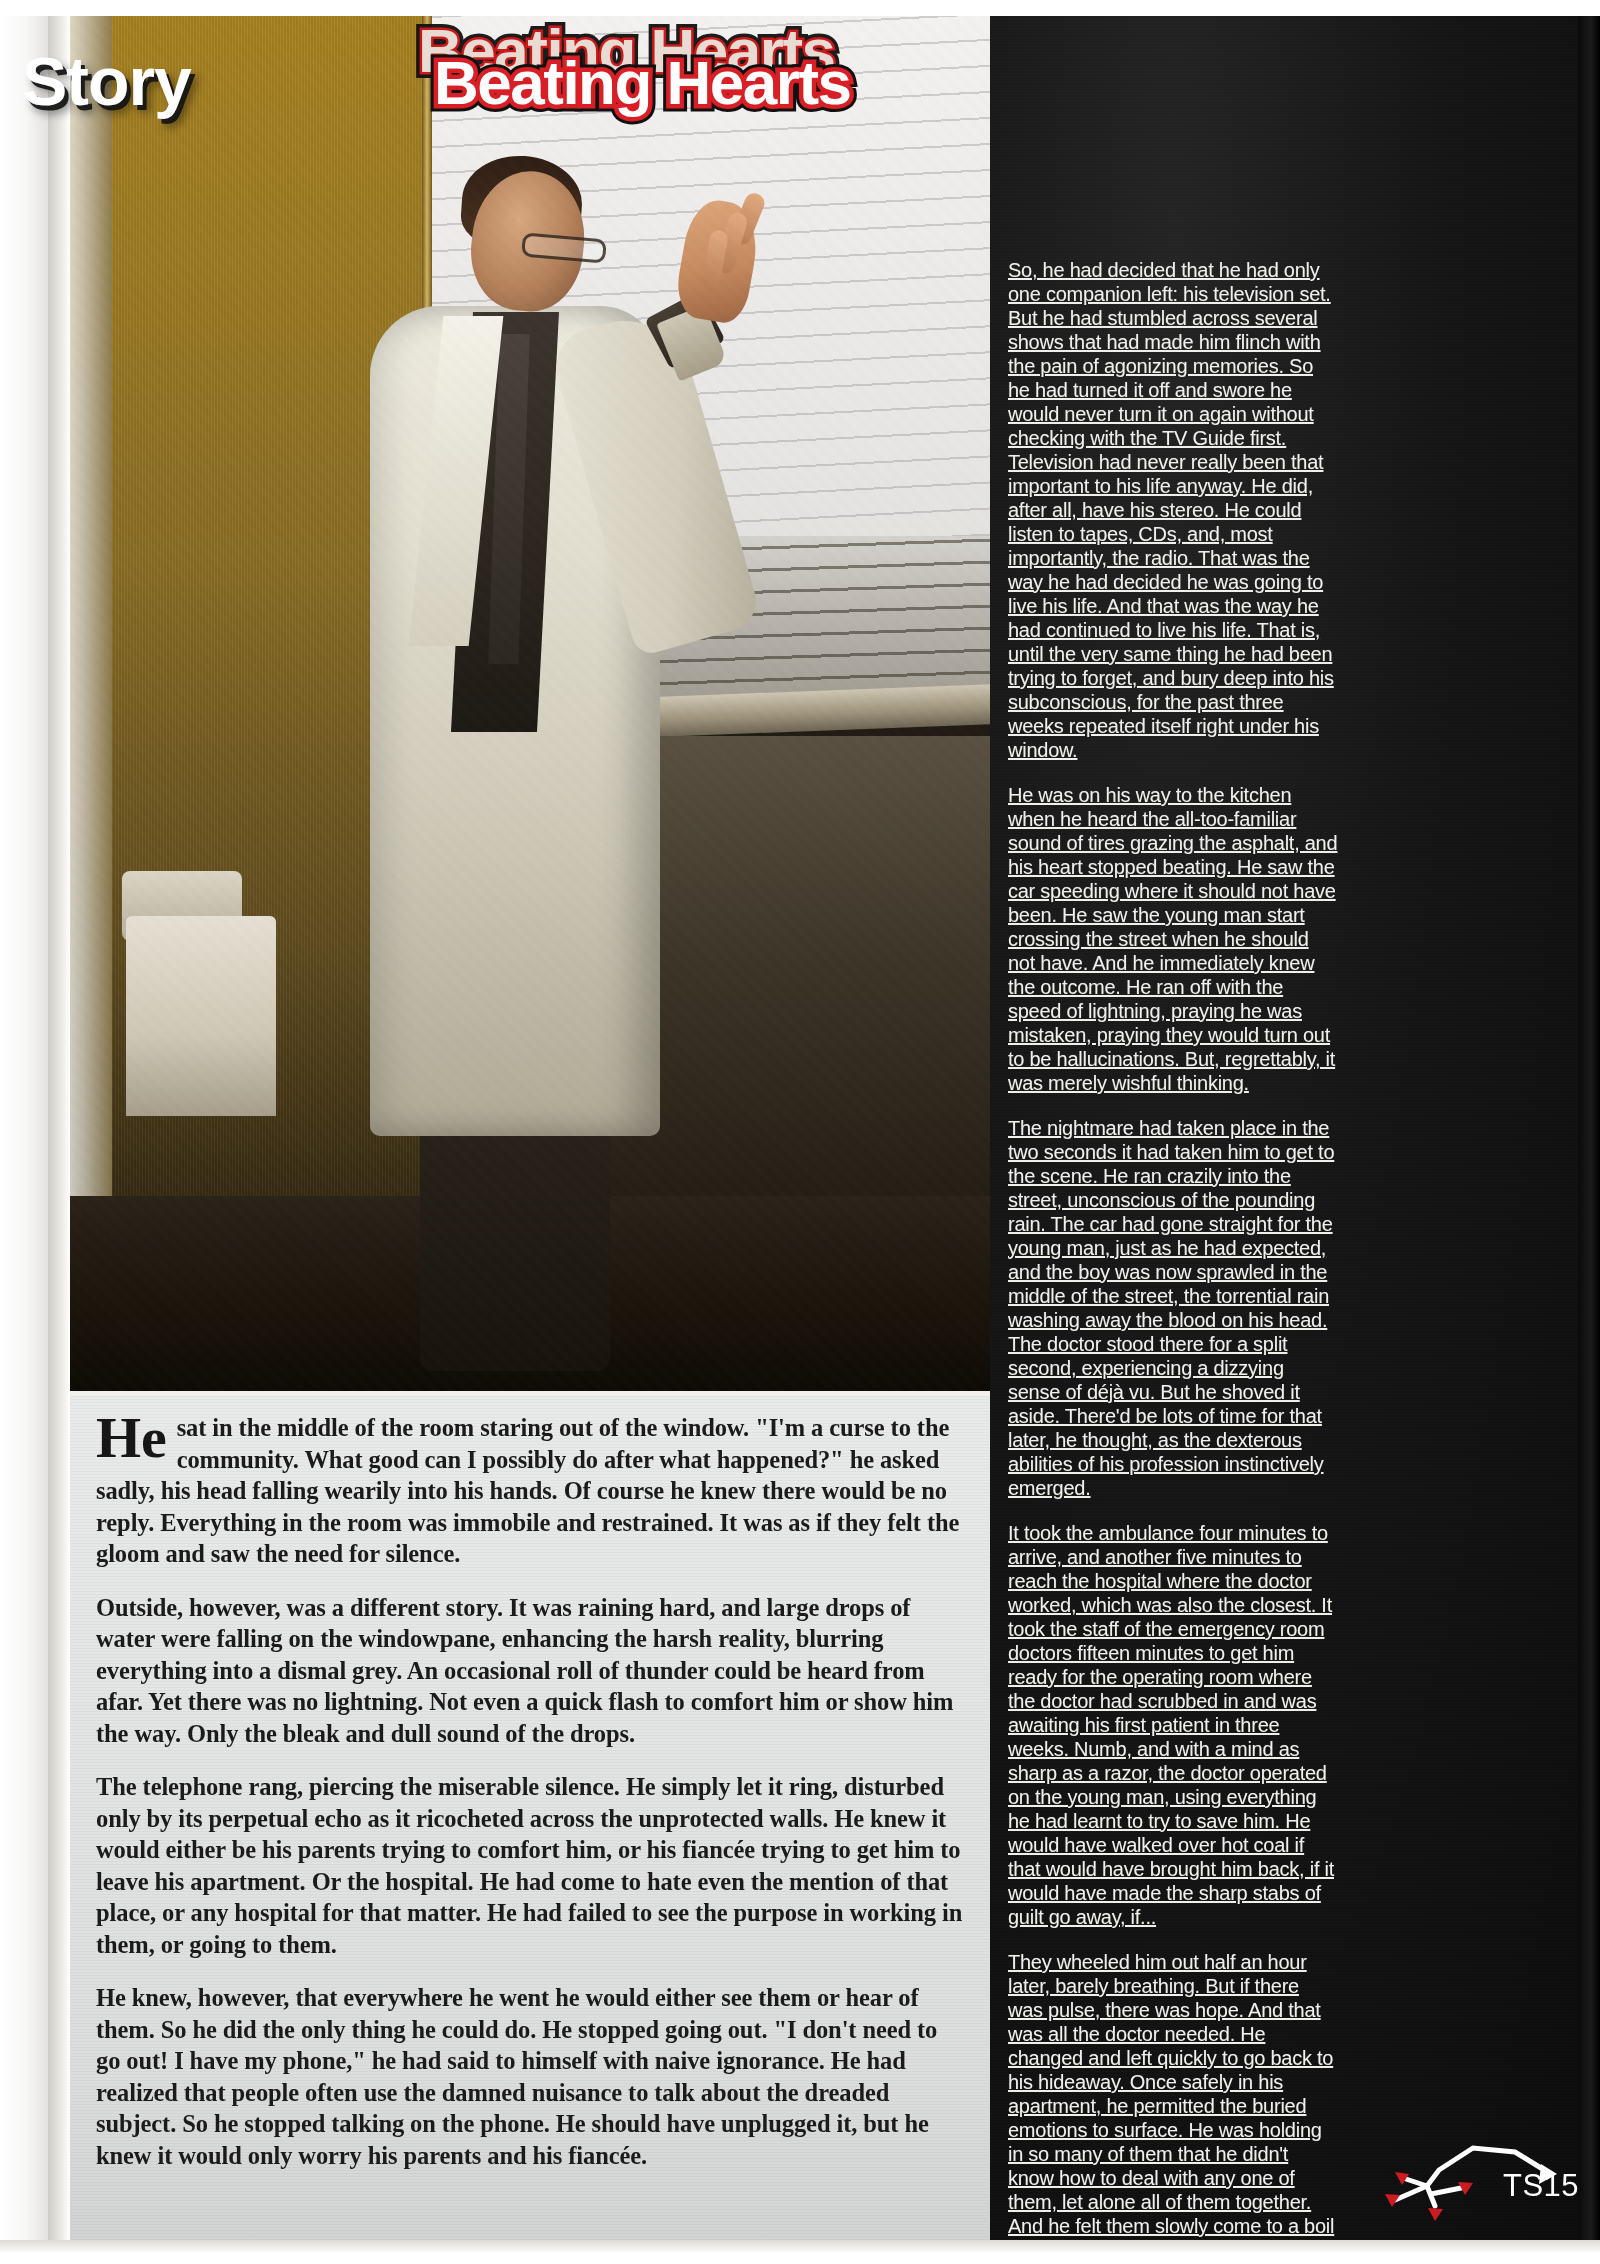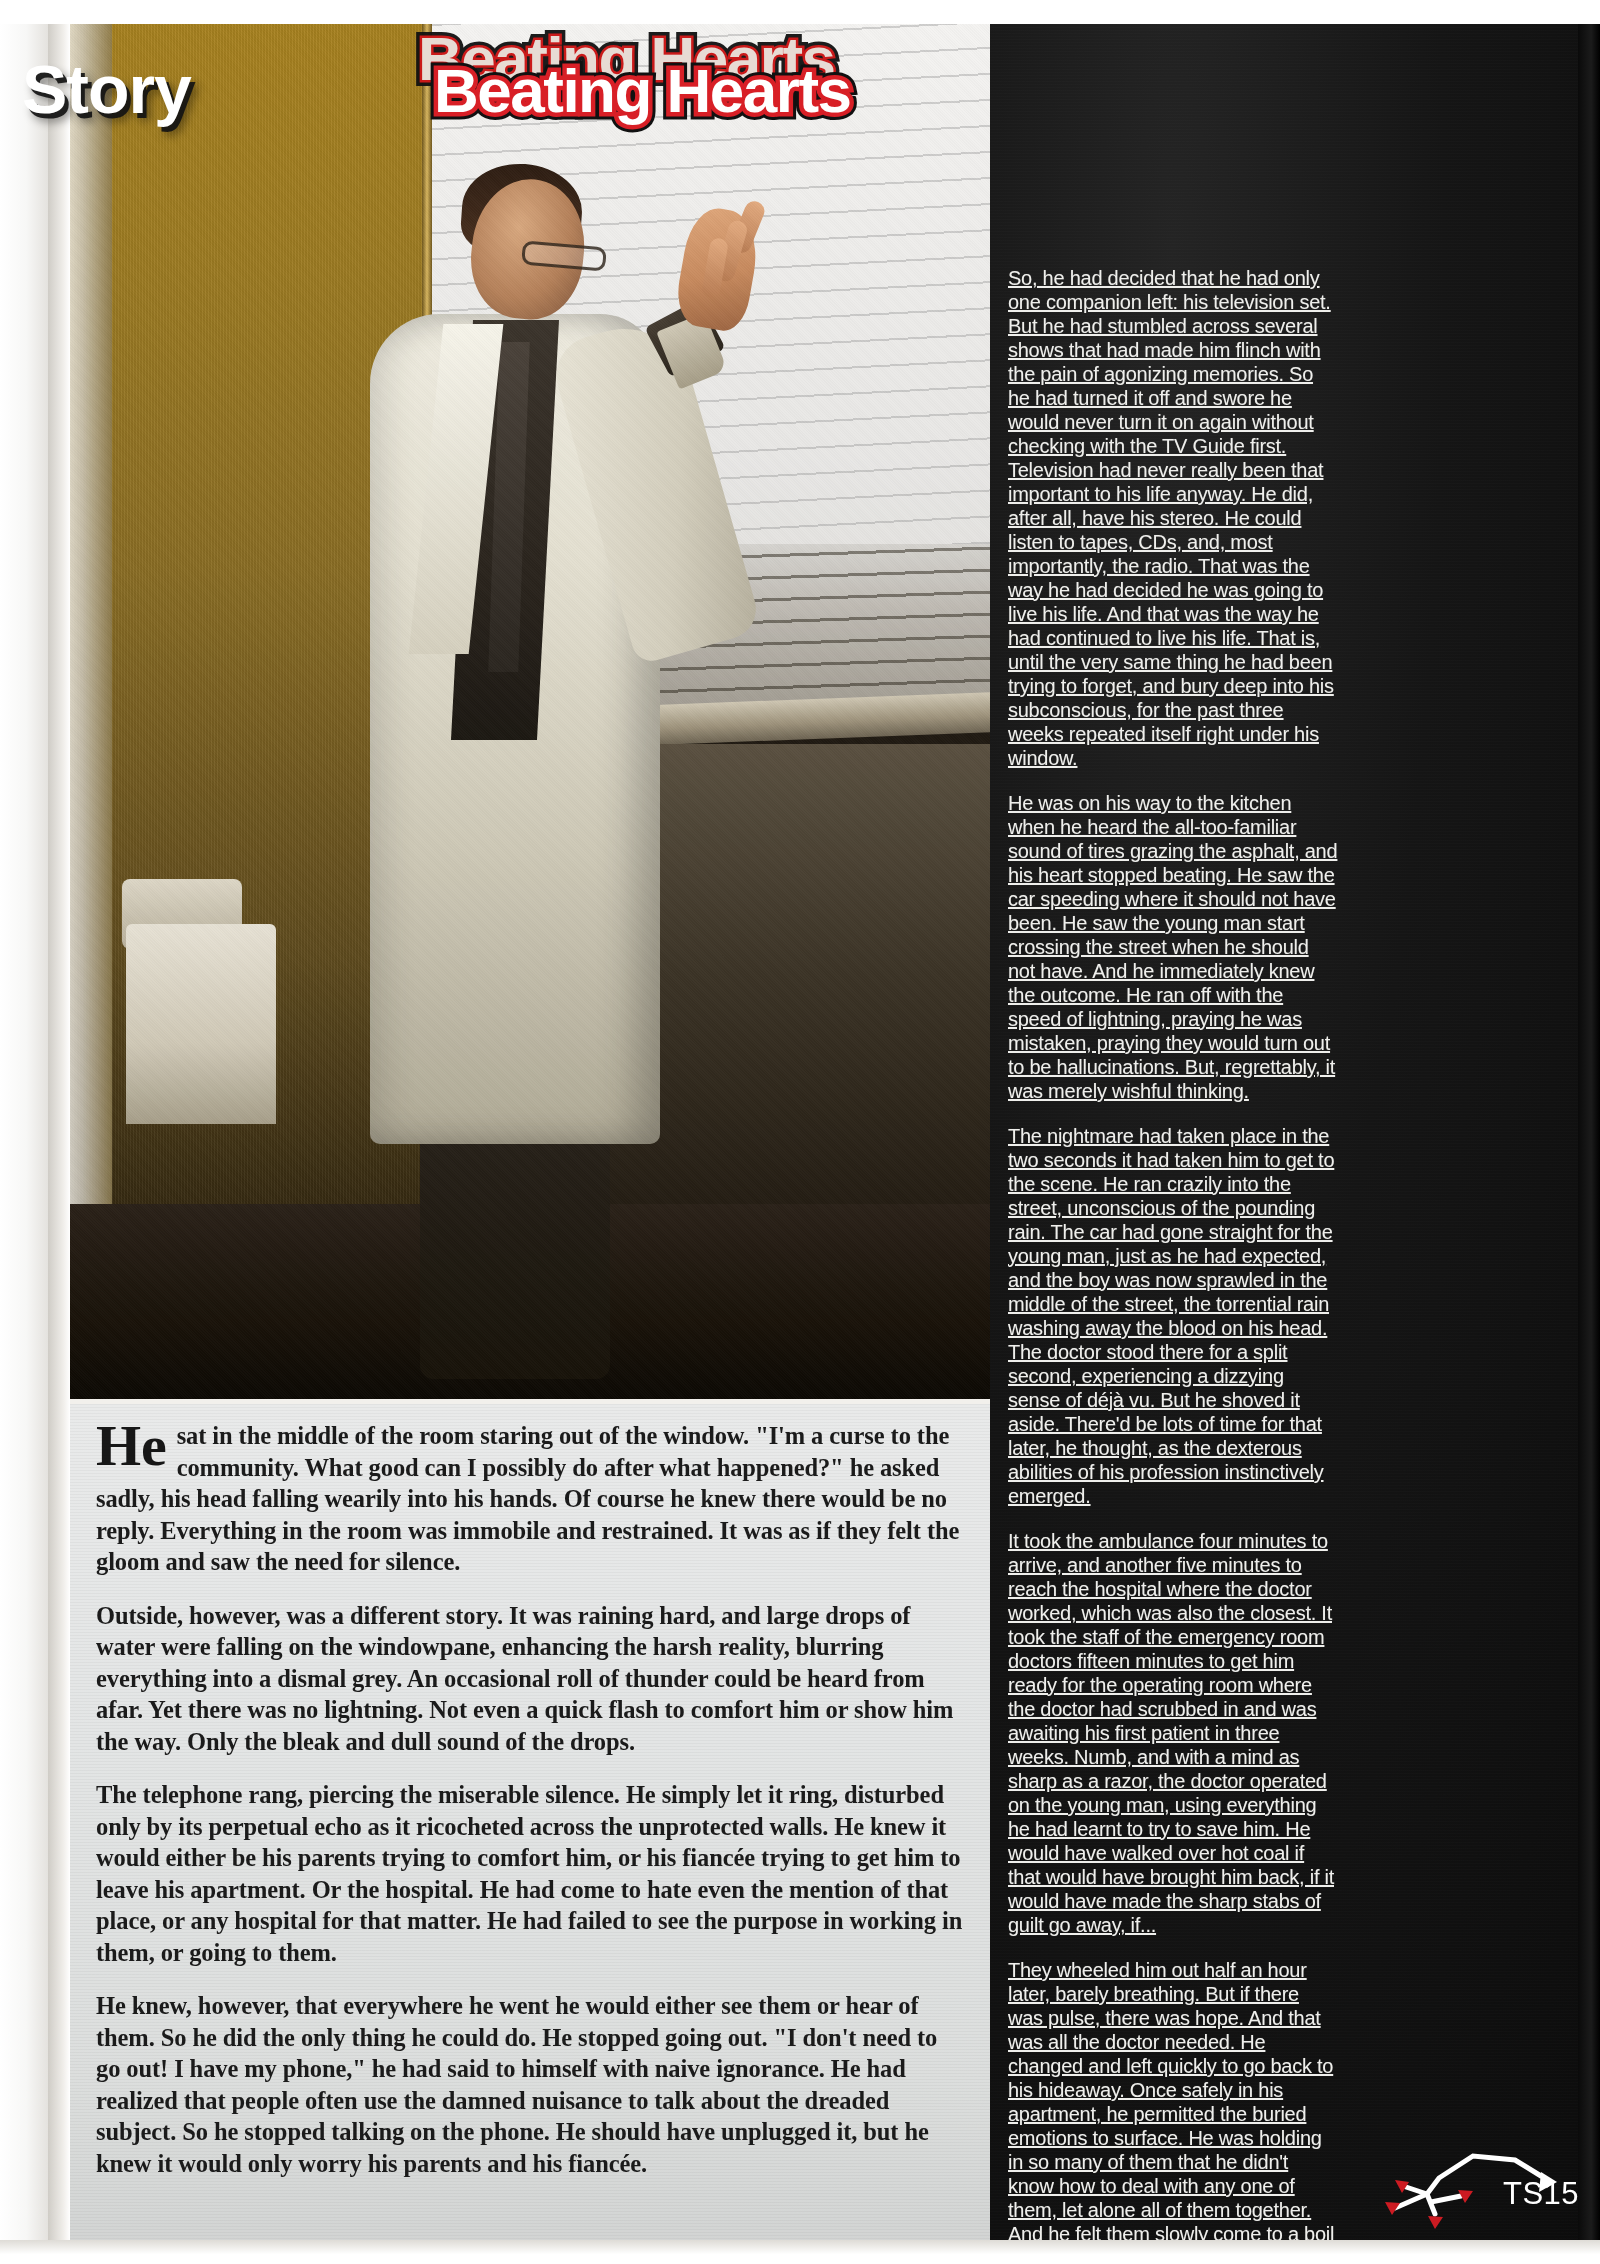--- a/index.html
+++ b/index.html
@@ -6,21 +6,20 @@
   html,body { background:#ffffff; }
   body {
     width:1600px; height:2264px; position:relative; overflow:hidden;
     font-family:"Liberation Sans", sans-serif;
   }
 
   
   #page {
     position:absolute; inset:0;
     background:#f2f0ec;
-    margin-top:8px;
   }
   
   .paper-left-margin{
     position:absolute; left:0; top:0; width:48px; height:2264px;
     background:linear-gradient(90deg,#ffffff 0%,#f7f7f6 55%,#e4e2de 100%);
   }
   .paper-top-margin{
     position:absolute; left:0; top:0; width:1600px; height:16px;
     background:#ffffff;
   }

